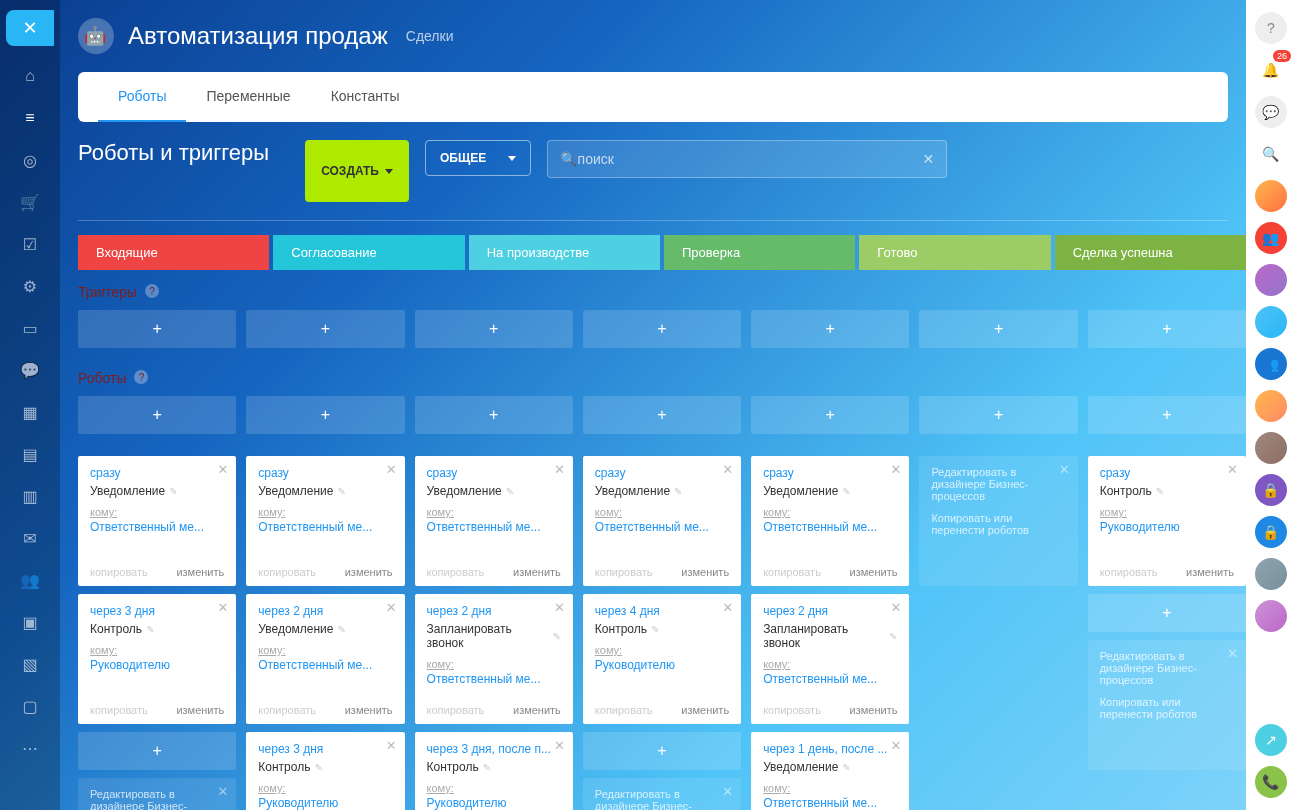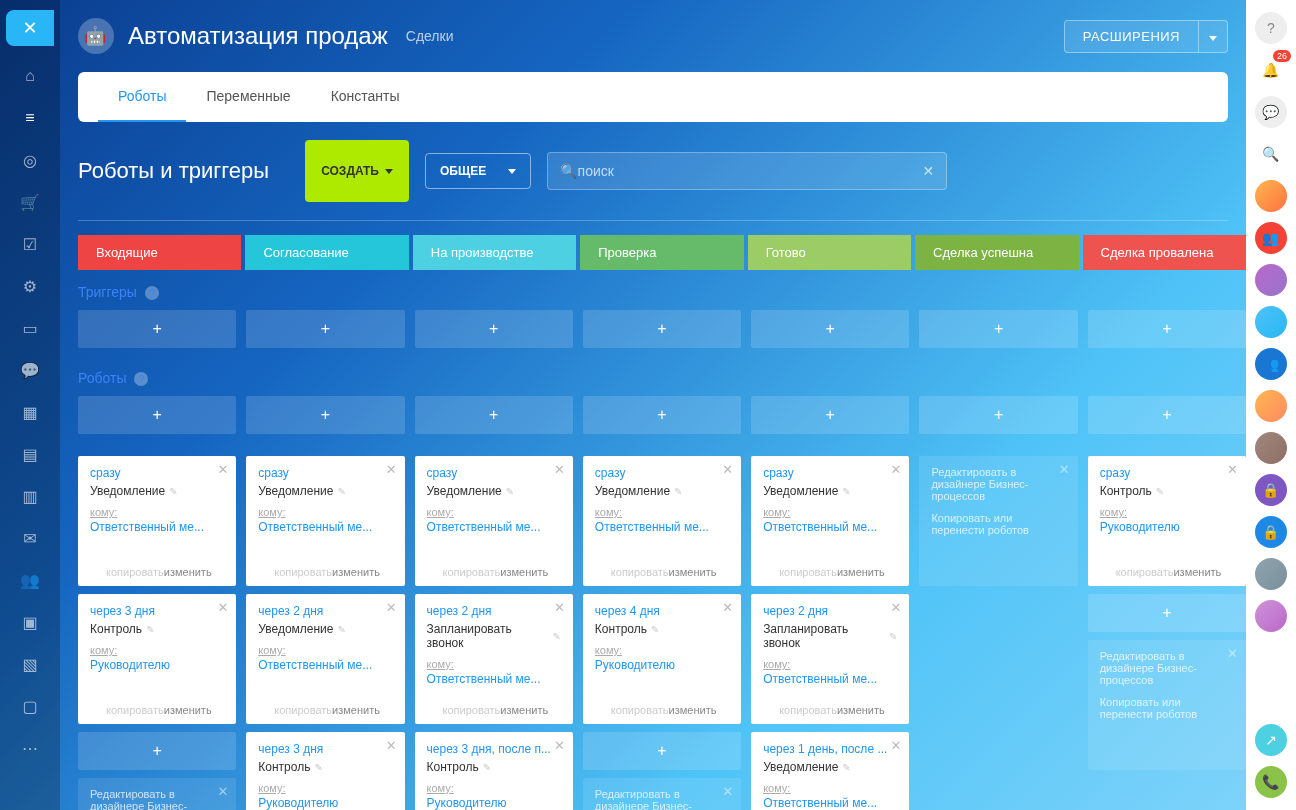--- a/index.html
+++ b/index.html
@@ -14,45 +14,45 @@
 .header h1 { color: #fff; font-size: 24px; font-weight: 300; }
 .header .subtitle { color: rgba(255,255,255,0.7); font-size: 14px; margin-left: 4px; }
 .header .spacer { flex: 1; }
 .ext-btn { display: flex; }
 .ext-btn button { background: rgba(255,255,255,0.1); border: 1px solid rgba(255,255,255,0.4); color: #fff; padding: 8px 18px; font-size: 13px; letter-spacing: 0.5px; cursor: pointer; }
 .ext-btn button:first-child { border-radius: 4px 0 0 4px; }
 .ext-btn button:last-child { border-radius: 0 4px 4px 0; border-left: none; padding: 8px 10px; }
 .tabs-bar { background: #fff; border-radius: 6px; display: flex; padding: 0 20px; margin-right: 18px; margin-bottom: 18px; }
 .tabs-bar .tab { padding: 16px 20px; font-size: 14px; color: #555; cursor: pointer; }
 .tabs-bar .tab.active { color: #2196f3; border-bottom: 2px solid #2196f3; }
-.controls { display: flex; align-items: center; gap: 16px; margin-bottom: 18px; padding-right: 18px; }
+.controls { display: flex; align-items: flex-start; gap: 16px; margin-bottom: 18px; padding-right: 18px; }
 .controls h2 { color: #fff; font-size: 22px; font-weight: 300; margin-right: 20px; }
 .create-btn { background: #aeea00; color: #333; border: none; padding: 24px 16px; font-size: 12px; font-weight: 600; border-radius: 4px; cursor: pointer; display: flex; align-items: center; gap: 6px; }
 .common-btn { background: transparent; border: 1px solid rgba(255,255,255,0.5); color: #fff; padding: 10px 14px; font-size: 12px; font-weight: 600; border-radius: 4px; cursor: pointer; display: flex; align-items: center; gap: 22px; }
 .search-box { flex: 0 0 400px; background: rgba(255,255,255,0.12); border: 1px solid rgba(255,255,255,0.3); border-radius: 4px; display: flex; align-items: center; padding: 0 12px; height: 38px; }
 .search-box input { flex: 1; background: transparent; border: none; color: #fff; font-size: 14px; outline: none; }
 .search-box input::placeholder { color: rgba(255,255,255,0.7); }
 .search-box .search-icon, .search-box .clear-icon { color: rgba(255,255,255,0.7); font-size: 14px; cursor: pointer; }
 .divider { height: 1px; background: rgba(255,255,255,0.25); margin-right: 18px; margin-bottom: 14px; }
 .stages { display: flex; gap: 4px; margin-bottom: 14px; padding-right: 0; }
 .stage { flex: 1; padding: 10px 18px; color: #fff; font-size: 13px; position: relative; cursor: pointer; white-space: nowrap; overflow: hidden; text-overflow: ellipsis; }
 .stage::after { content: ''; position: absolute; right: -8px; top: 0; width: 0; height: 0; border-top: 18px solid transparent; border-bottom: 18px solid transparent; border-left: 8px solid; z-index: 1; }
-.section-label { color: #3b82f6; font-size: 14px; margin-bottom: 10px; display: flex; align-items: flex-end; gap: 8px; }
+.section-label { color: #7f1d1d; font-size: 14px; margin-bottom: 10px; display: flex; align-items: flex-start; gap: 8px; }
 .section-label .help { width: 14px; height: 14px; border-radius: 50%; background: rgba(255,255,255,0.3); display: inline-flex; align-items: center; justify-content: center; font-size: 10px; }
 .columns { display: flex; gap: 10px; margin-bottom: 14px; padding-right: 0; }
 .col { flex: 1; min-width: 0; }
 .add-row { background: rgba(255,255,255,0.15); color: #fff; text-align: center; padding: 10px 0; font-size: 16px; cursor: pointer; border-radius: 2px; margin-bottom: 8px; }
 .card { background: #fff; border-radius: 2px; padding: 10px 12px 0 12px; margin-bottom: 8px; font-size: 12px; position: relative; min-height: 130px; display: flex; flex-direction: column; }
 .card .close { position: absolute; right: 8px; top: 6px; color: #bbb; cursor: pointer; font-size: 13px; }
 .card .timing { color: #2196f3; margin-bottom: 4px; white-space: nowrap; overflow: hidden; text-overflow: ellipsis; }
 .card .title { color: #333; margin-bottom: 8px; display: flex; align-items: center; gap: 4px; }
 .card .edit-icon { color: #ccc; font-size: 10px; }
 .card .to-label { color: #aaa; font-size: 11px; margin-bottom: 2px; text-decoration: underline; }
 .card .to-value { color: #2196f3; white-space: nowrap; overflow: hidden; text-overflow: ellipsis; }
-.card .footer { display: flex; margin-top: auto; padding: 8px 0; font-size: 11px; margin-left: 16px; }
+.card .footer { display: flex; justify-content: space-between; margin-top: auto; padding: 8px 0; font-size: 11px; }
 .card .footer .copy { color: #ccc; cursor: pointer; }
 .card .footer .edit { color: #888; cursor: pointer; }
 .ghost-card { background: rgba(255,255,255,0.1); padding: 10px 12px; font-size: 11px; color: rgba(255,255,255,0.75); border-radius: 2px; margin-bottom: 8px; min-height: 130px; position: relative; }
 .ghost-card .close { position: absolute; right: 8px; top: 6px; color: rgba(255,255,255,0.5); cursor: pointer; font-size: 13px; }
 .ghost-card div { margin-bottom: 10px; }
 .right-sidebar { width: 50px; background: #fff; display: flex; flex-direction: column; align-items: center; padding: 12px 0; gap: 10px; }
 .right-sidebar .ricon { width: 32px; height: 32px; border-radius: 50%; display: flex; align-items: center; justify-content: center; font-size: 14px; cursor: pointer; position: relative; }
 .right-sidebar .badge { position: absolute; top: -4px; right: -4px; background: #f44336; color: #fff; font-size: 9px; border-radius: 8px; padding: 1px 4px; }
 .avatar { background: linear-gradient(135deg,#ffb74d,#ff7043); }
 .scroll-area { overflow-y: auto; flex: 1; }
@@ -81,24 +81,20 @@
   <div class="icon">▢</div>
   <div class="icon">⋯</div>
 </div>
 
 <div class="main">
   <div class="header">
     <div class="robot-icon">🤖</div>
     <h1>Автоматизация продаж</h1>
     <span class="subtitle">Сделки</span>
     <div class="spacer"></div>
-    <div class="ext-btn">
-      <button>РАСШИРЕНИЯ</button>
-      <button><span class="chevron"></span></button>
-    </div>
   </div>
 
   <div class="tabs-bar">
     <div class="tab active">Роботы</div>
     <div class="tab">Переменные</div>
     <div class="tab">Константы</div>
   </div>
 
   <div class="controls">
     <h2>Роботы и триггеры</h2>
@@ -119,21 +115,20 @@
 
   <div class="divider"></div>
 
   <div class="stages" id="stages-row">
       <div class="stage" style="background: #ef4444; --arrow: #29b6f6;">Входящие</div>
       <div class="stage" style="background: rgb(38, 198, 218); --arrow: #26c6da;">Согласование</div>
       <div class="stage" style="background: rgb(77, 208, 225); --arrow: #4dd0e1;">На производстве</div>
       <div class="stage" style="background: rgb(102, 187, 106); --arrow: #66bb6a;">Проверка</div>
       <div class="stage" style="background: rgb(156, 204, 101); --arrow: #9ccc65;">Готово</div>
       <div class="stage" style="background: rgb(124, 179, 66); --arrow: #7cb342;">Сделка успешна</div>
-      <div class="stage" style="background: rgb(239, 83, 80); padding-right: 18px;">Сделка провалена</div>
     </div>
 
   <div class="scroll-area">
 
   <div class="section-label">
     <span>Триггеры</span>
     <span class="help">?</span>
   </div>
   <div class="columns" id="triggers-cols">
         <div class="col">

